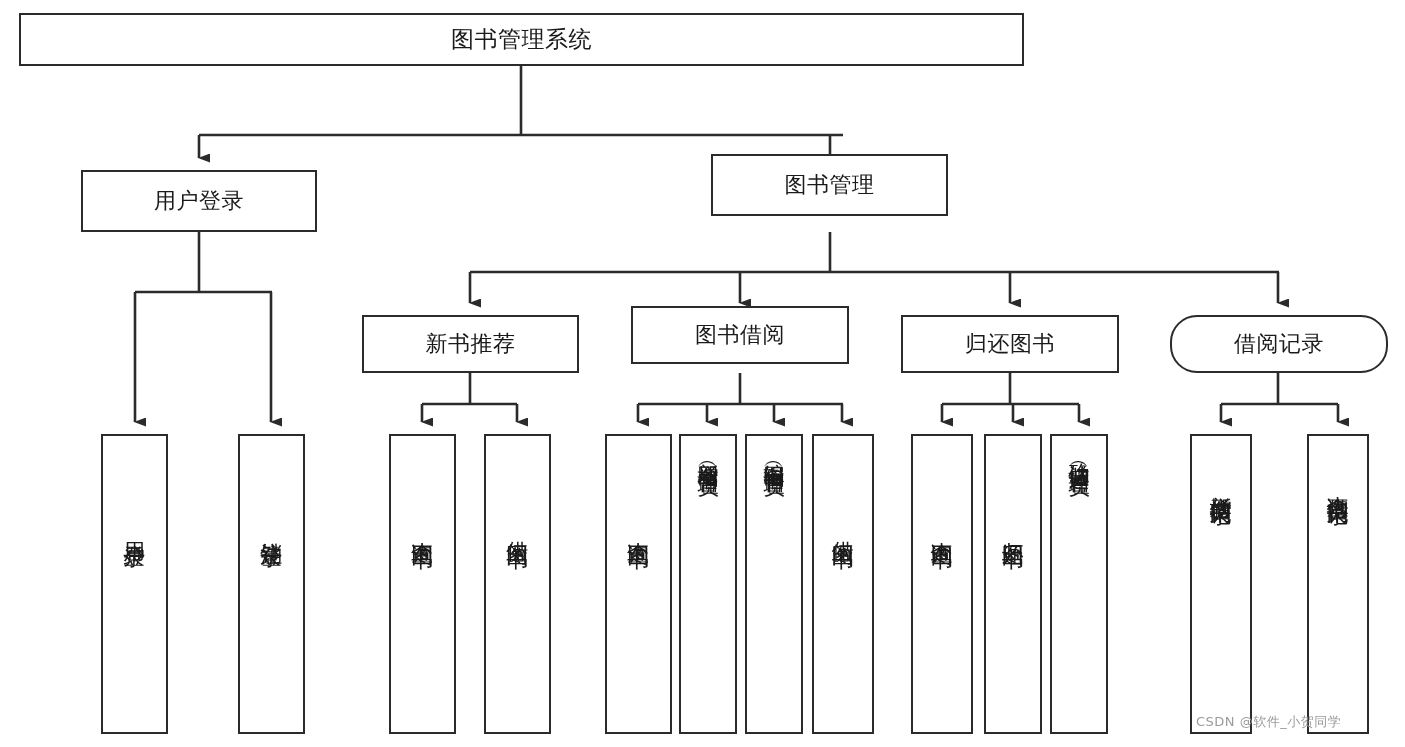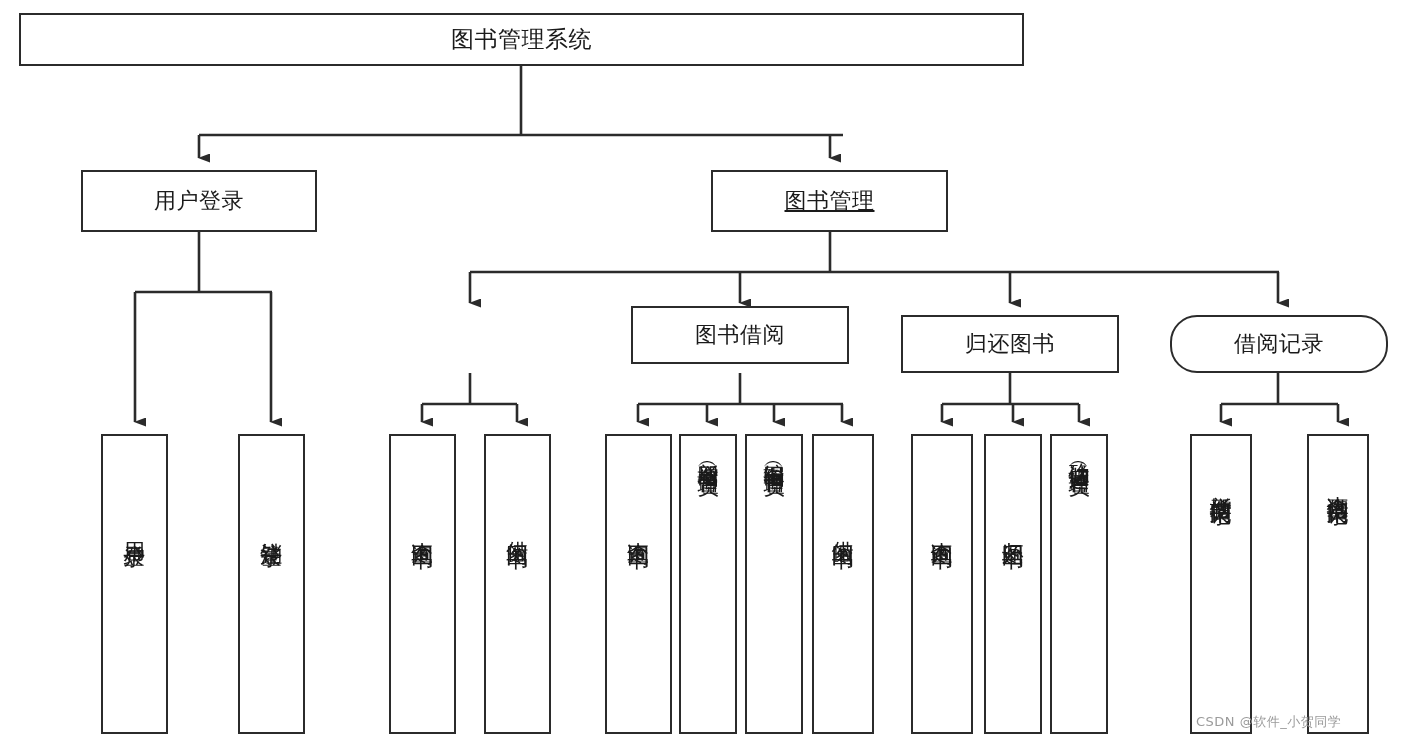--- a/index.html
+++ b/index.html
@@ -133,24 +133,27 @@
     </g>
   </svg>
 
   <div class="node horizontal root" style="left:19px; top:13px; width:1005px; height:53px;">
     <span class="node-label">图书管理系统</span>
   </div>
 
   <div class="node horizontal" style="left:81px; top:170px; width:236px; height:62px;">
     <span class="node-label">用户登录</span>
   </div>
-  <div class="node horizontal" style="left:711px; top:170px; width:237px; height:62px;text-decoration:underline;">
+  <div class="node horizontal" style="left:711px; top:154px; width:237px; height:62px;">
     <span class="node-label">图书管理</span>
   </div>
 
+  <div class="node horizontal" style="left:362px; top:315px; width:217px; height:58px;">
+    <span class="node-label">新书推荐</span>
+  </div>
   <div class="node horizontal" style="left:631px; top:306px; width:218px; height:58px;justify-content:center;">
     <span class="node-label">图书借阅</span>
   </div>
   <div class="node horizontal" style="left:901px; top:315px; width:218px; height:58px;">
     <span class="node-label">归还图书</span>
   </div>
   <div class="node horizontal" style="left:1170px; top:315px; width:218px; height:58px;border-radius:27px;">
     <span class="node-label">借阅记录</span>
   </div>
 

